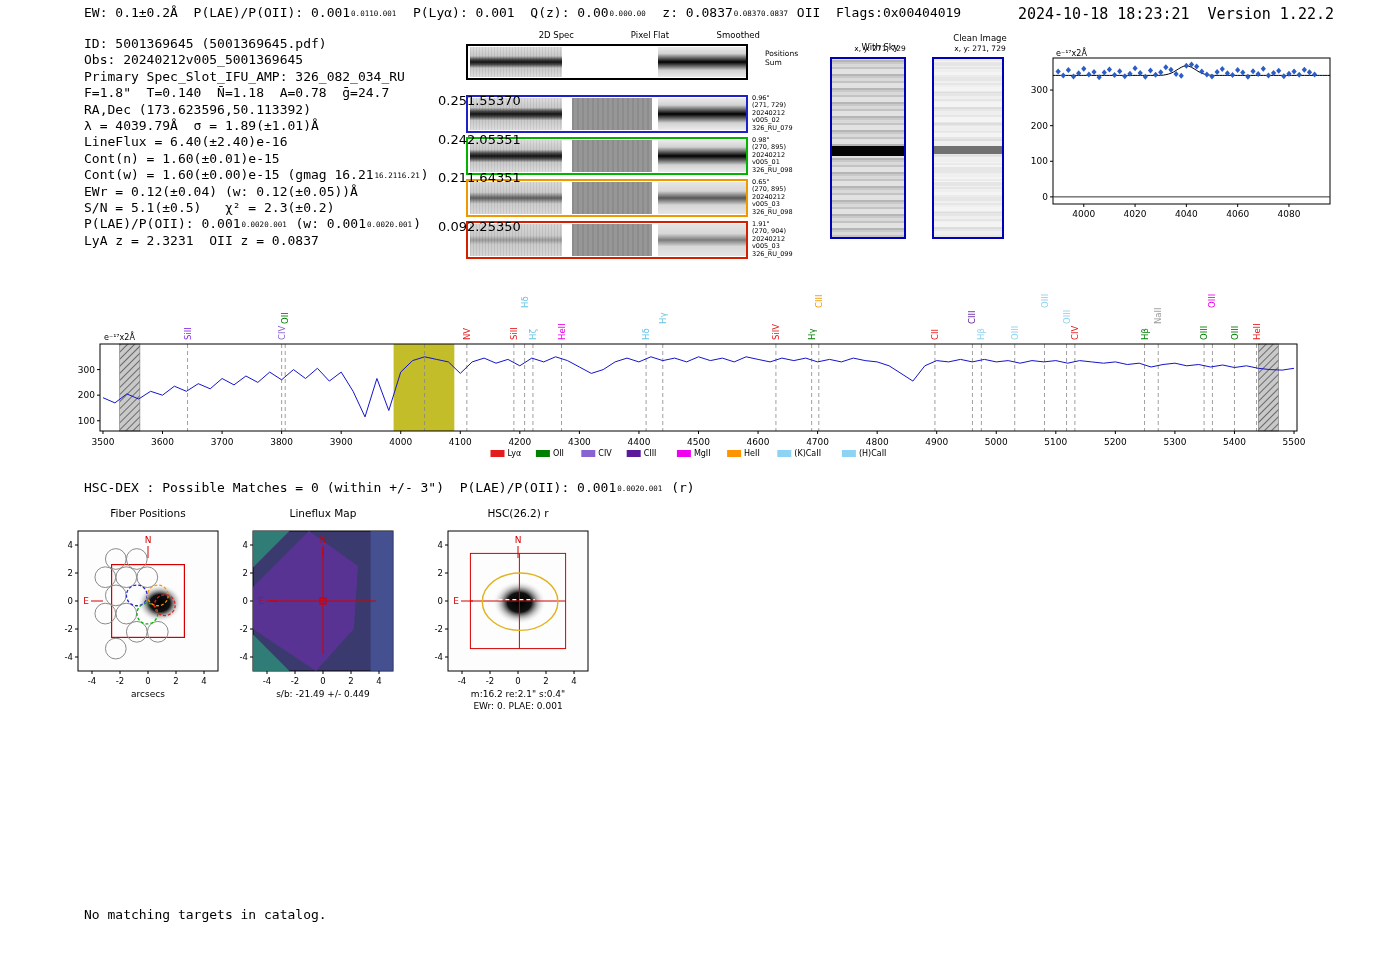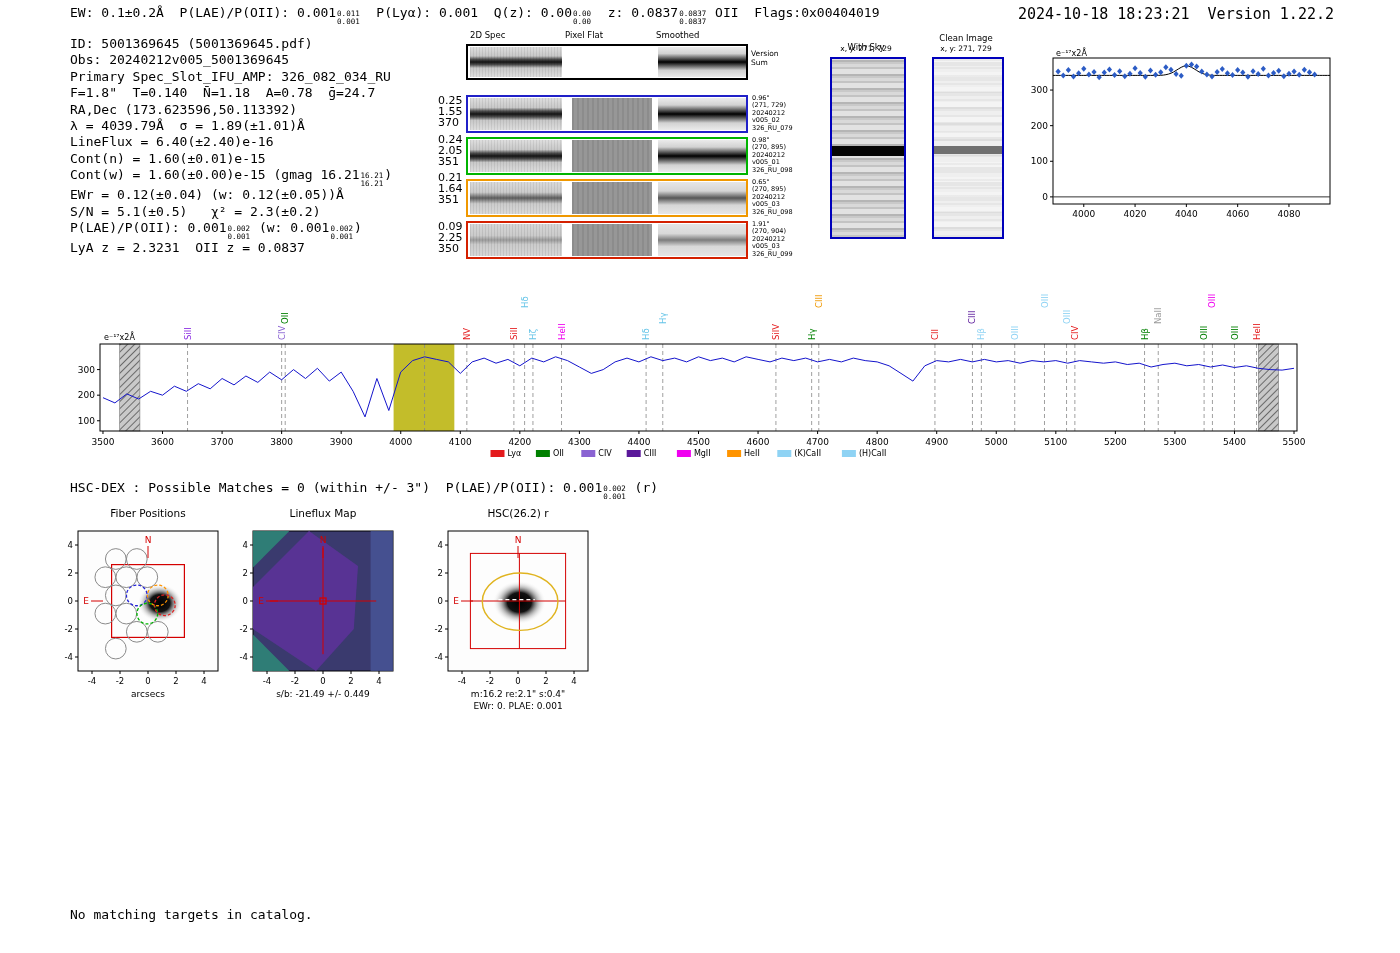--- a/index.html
+++ b/index.html
@@ -1,38 +1,38 @@
 <!DOCTYPE html>
 <html><head>
 <meta charset="utf-8">
 <style>
   html,body{margin:0;padding:0;}
   body{width:1400px;height:953px;background:#fff;position:relative;overflow:hidden;
        font-family:"DejaVu Sans Mono",monospace;color:#000;}
-  .abs{position:absolute;}
+  .abs{position:absolute;margin-left:14px;}
   .hdr{left:70px;top:5px;font-size:13px;white-space:pre;}
   .hdr-right{right:66px;top:5px;font-size:15px;white-space:pre;}
-  .frac{display:inline-flex;flex-direction:column;vertical-align:1px;font-size:7.5px;line-height:7.5px;margin:0 1px;}
+  .frac{display:inline-flex;flex-direction:row;vertical-align:1px;font-size:7.5px;line-height:7.5px;margin:0 1px;}
   .info{left:70px;top:36px;font-size:13px;line-height:16.4px;white-space:pre;}
   .info .iline{white-space:pre;}
-  .coltitle{top:30px;font-size:8.5px;text-align:left;width:90px;font-family:"DejaVu Sans",sans-serif;}
+  .coltitle{top:30px;font-size:8.5px;text-align:right;width:90px;font-family:"DejaVu Sans",sans-serif;}
   .cutrow{position:absolute;border:2px solid #000;width:278px;background:#fff;}
   .cutcell{position:absolute;top:1px;bottom:1px;}
   .g2d{background:repeating-linear-gradient(90deg,rgba(0,0,0,.07) 0 1px,rgba(255,255,255,0) 1px 3px),
        linear-gradient(180deg,#dedede 0%,#c8c8c8 30%,#4e4e4e 41%,#141414 50%,#4e4e4e 59%,#c8c8c8 70%,#dedede 100%);}
   .gsm{background:linear-gradient(180deg,#ebebeb 0%,#d2d2d2 22%,#3c3c3c 42%,#000 50%,#3c3c3c 58%,#d2d2d2 78%,#ebebeb 100%);}
   .g2d.mid{background:repeating-linear-gradient(90deg,rgba(0,0,0,.07) 0 1px,rgba(255,255,255,0) 1px 3px),
        linear-gradient(180deg,#d9d9d9 0%,#cccccc 32%,#5e5e5e 50%,#cccccc 68%,#d9d9d9 100%);}
   .gsm.mid{background:linear-gradient(180deg,#e6e6e6 0%,#d6d6d6 28%,#565656 50%,#d6d6d6 72%,#e6e6e6 100%);}
   .g2d.weak{background:repeating-linear-gradient(90deg,rgba(0,0,0,.08) 0 1px,rgba(255,255,255,0) 1px 3px),
        linear-gradient(180deg,#d6d6d6 0%,#cbcbcb 36%,#9c9c9c 50%,#cbcbcb 64%,#d6d6d6 100%);}
   .gsm.weak{background:linear-gradient(180deg,#e4e4e4 0%,#d8d8d8 30%,#7c7c7c 50%,#d8d8d8 70%,#e4e4e4 100%);}
   .gflat{background:repeating-linear-gradient(90deg,#8c8c8c 0 2px,#979797 2px 5px);}
-  .leftstats{position:absolute;width:26px;display:flex;flex-direction:column;justify-content:space-between;
-             text-align:left;font-size:11px;line-height:8px;font-family:"DejaVu Sans",sans-serif;}
+  .leftstats{position:absolute;width:26px;display:flex;flex-direction:row;justify-content:space-between;
+             text-align:center;font-size:13px;line-height:8px;font-family:"DejaVu Sans",sans-serif;}
   .rowmeta{position:absolute;width:62px;font-size:6.5px;line-height:7.4px;font-family:"DejaVu Sans",sans-serif;}
   .wsum{left:751px;top:50px;font-size:7.5px;line-height:8.5px;font-family:"DejaVu Sans",sans-serif;}
   .skytitle{font-size:8.5px;text-align:center;width:100px;font-family:"DejaVu Sans",sans-serif;}
   .skycoords{font-size:7.5px;text-align:center;width:100px;font-family:"DejaVu Sans",sans-serif;}
   .skyimg{position:absolute;border:2px solid #0000bb;}
   .sky{background:repeating-linear-gradient(0deg,rgba(0,0,0,.10) 0 2px,rgba(255,255,255,0) 2px 7px),
        repeating-linear-gradient(0deg,#d9d9d9 0 5px,#c9c9c9 5px 9px,#e2e2e2 9px 14px);}
   .clean{background:repeating-linear-gradient(0deg,rgba(0,0,0,.04) 0 2px,rgba(255,255,255,0) 2px 8px),
        repeating-linear-gradient(0deg,#efefef 0 6px,#e6e6e6 6px 10px,#f4f4f4 10px 15px);}
   .band{position:absolute;left:0;right:0;}
@@ -47,21 +47,21 @@
 
 <div class="abs hdr">EW: 0.1±0.2Å  P(LAE)/P(OII): 0.001<span class="frac"><span>0.011</span><span>0.001</span></span>  P(Lyα): 0.001  Q(z): 0.00<span class="frac"><span>0.00</span><span>0.00</span></span>  z: 0.0837<span class="frac"><span>0.0837</span><span>0.0837</span></span> OII  Flags:0x00404019</div>
 <div class="abs hdr-right">2024-10-18 18:23:21  Version 1.22.2</div>
 
 <div class="abs info" id="info-block"><div class="iline">ID: 5001369645 (5001369645.pdf)</div><div class="iline">Obs: 20240212v005_5001369645</div><div class="iline">Primary Spec_Slot_IFU_AMP: 326_082_034_RU</div><div class="iline">F=1.8"  T=0.140  N̄=1.18  A=0.78  ḡ=24.7</div><div class="iline">RA,Dec (173.623596,50.113392)</div><div class="iline">λ = 4039.79Å  σ = 1.89(±1.01)Å</div><div class="iline">LineFlux = 6.40(±2.40)e-16</div><div class="iline">Cont(n) = 1.60(±0.01)e-15</div><div class="iline">Cont(w) = 1.60(±0.00)e-15 (gmag 16.21<span class="frac"><span>16.21</span><span>16.21</span></span>)</div><div class="iline">EWr = 0.12(±0.04) (w: 0.12(±0.05))Å</div><div class="iline">S/N = 5.1(±0.5)   χ² = 2.3(±0.2)</div><div class="iline">P(LAE)/P(OII): 0.001<span class="frac"><span>0.002</span><span>0.001</span></span> (w: 0.001<span class="frac"><span>0.002</span><span>0.001</span></span>)</div><div class="iline">LyA z = 2.3231  OII z = 0.0837</div></div>
 
 <div class="abs coltitle" style="left:470px;">2D Spec</div>
 <div class="abs coltitle" style="left:565px;">Pixel Flat</div>
 <div class="abs coltitle" style="left:656px;">Smoothed</div>
 <div class="abs wsum">
-  <div>Version</div>
+  <div>Positions</div>
   <div>Sum</div>
 </div>
 <div id="cutout-rows">
     <div class="cutrow" style="left: 466px; top: 44px; height: 32px; border-color: rgb(0, 0, 0);">
       <div class="cutcell g2d" style="left: 2px; width: 92px;"></div>
       <div class="cutcell gsm" style="left: 190px; width: 88px;"></div>
     </div>
     <div class="cutrow" style="left: 466px; top: 95px; height: 34px; border-color: rgb(32, 32, 200);">
       <div class="cutcell g2d" style="left: 2px; width: 92px;"></div>
       <div class="cutcell gflat" style="left: 104px; width: 80px;"></div>

